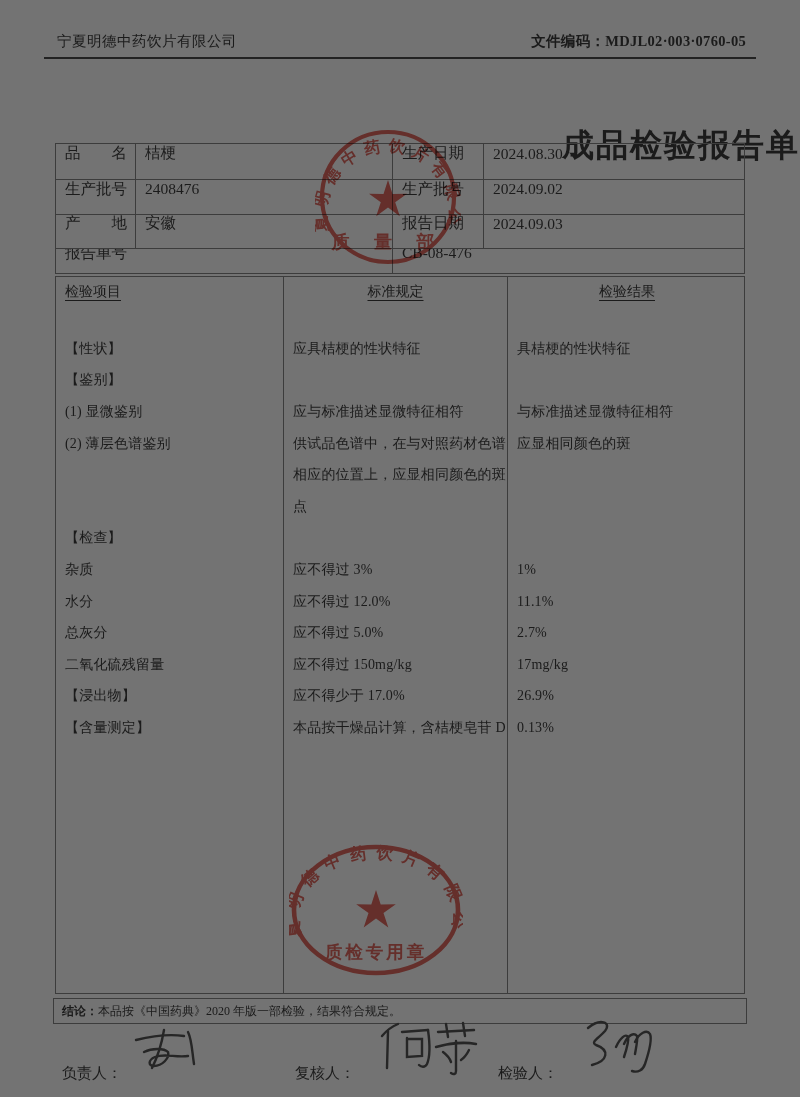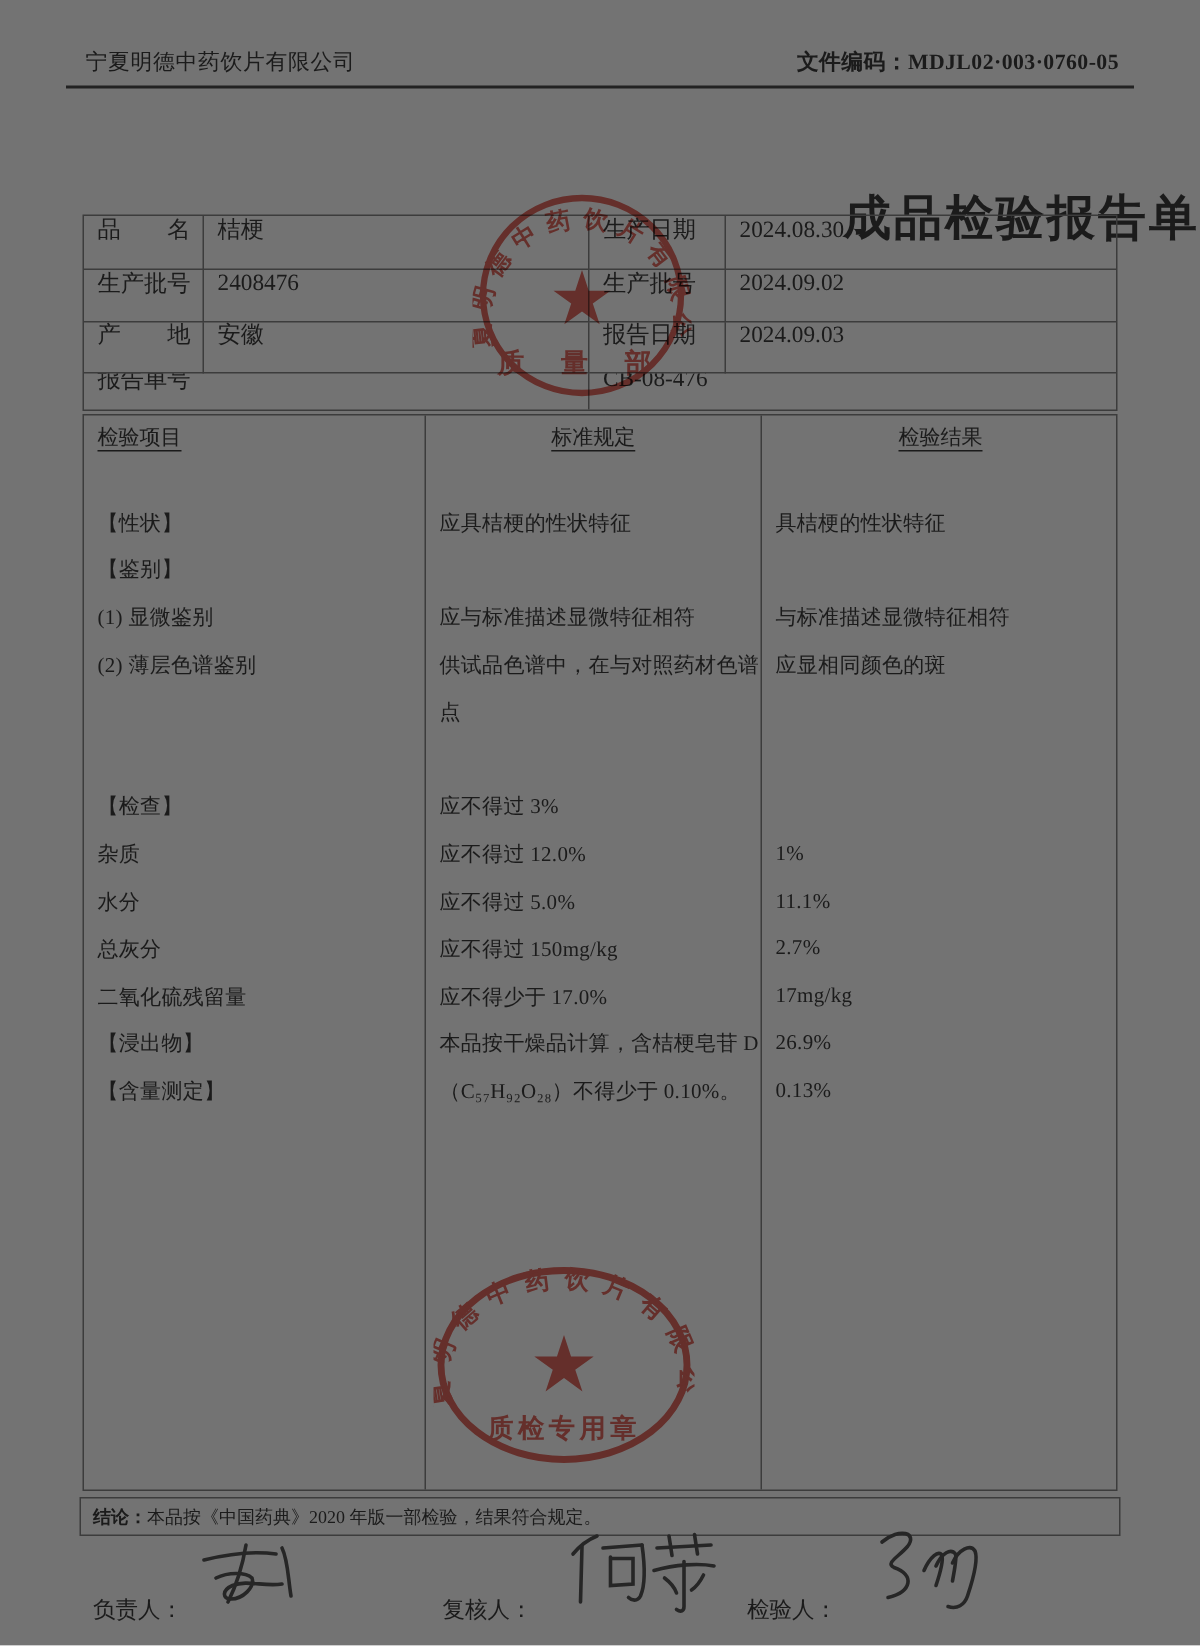--- a/index.html
+++ b/index.html
@@ -96,29 +96,29 @@
     </div>
     <div class="col">
       <div class="colhead ch-center">
           <span>标准规定</span>
         </div>
       <div class="lines">
         <div class="ln">应具桔梗的性状特征</div>
         <div class="ln"></div>
         <div class="ln">应与标准描述显微特征相符</div>
         <div class="ln">供试品色谱中，在与对照药材色谱</div>
+        <div class="ln">相应的位置上，应显相同颜色的斑</div>
         <div class="ln">点</div>
         <div class="ln"></div>
         <div class="ln">应不得过 3%</div>
         <div class="ln">应不得过 12.0%</div>
         <div class="ln">应不得过 5.0%</div>
         <div class="ln">应不得过 150mg/kg</div>
         <div class="ln">应不得少于 17.0%</div>
         <div class="ln">本品按干燥品计算，含桔梗皂苷 D</div>
-        <div class="ln">（C₅₇H₉₂O₂₈）不得少于 0.10%。</div>
       </div>
     </div>
     <div class="col">
       <div class="colhead ch-center">
           <span>检验结果</span>
         </div>
       <div class="lines">
         <div class="ln">具桔梗的性状特征</div>
         <div class="ln"></div>
         <div class="ln">与标准描述显微特征相符</div>

